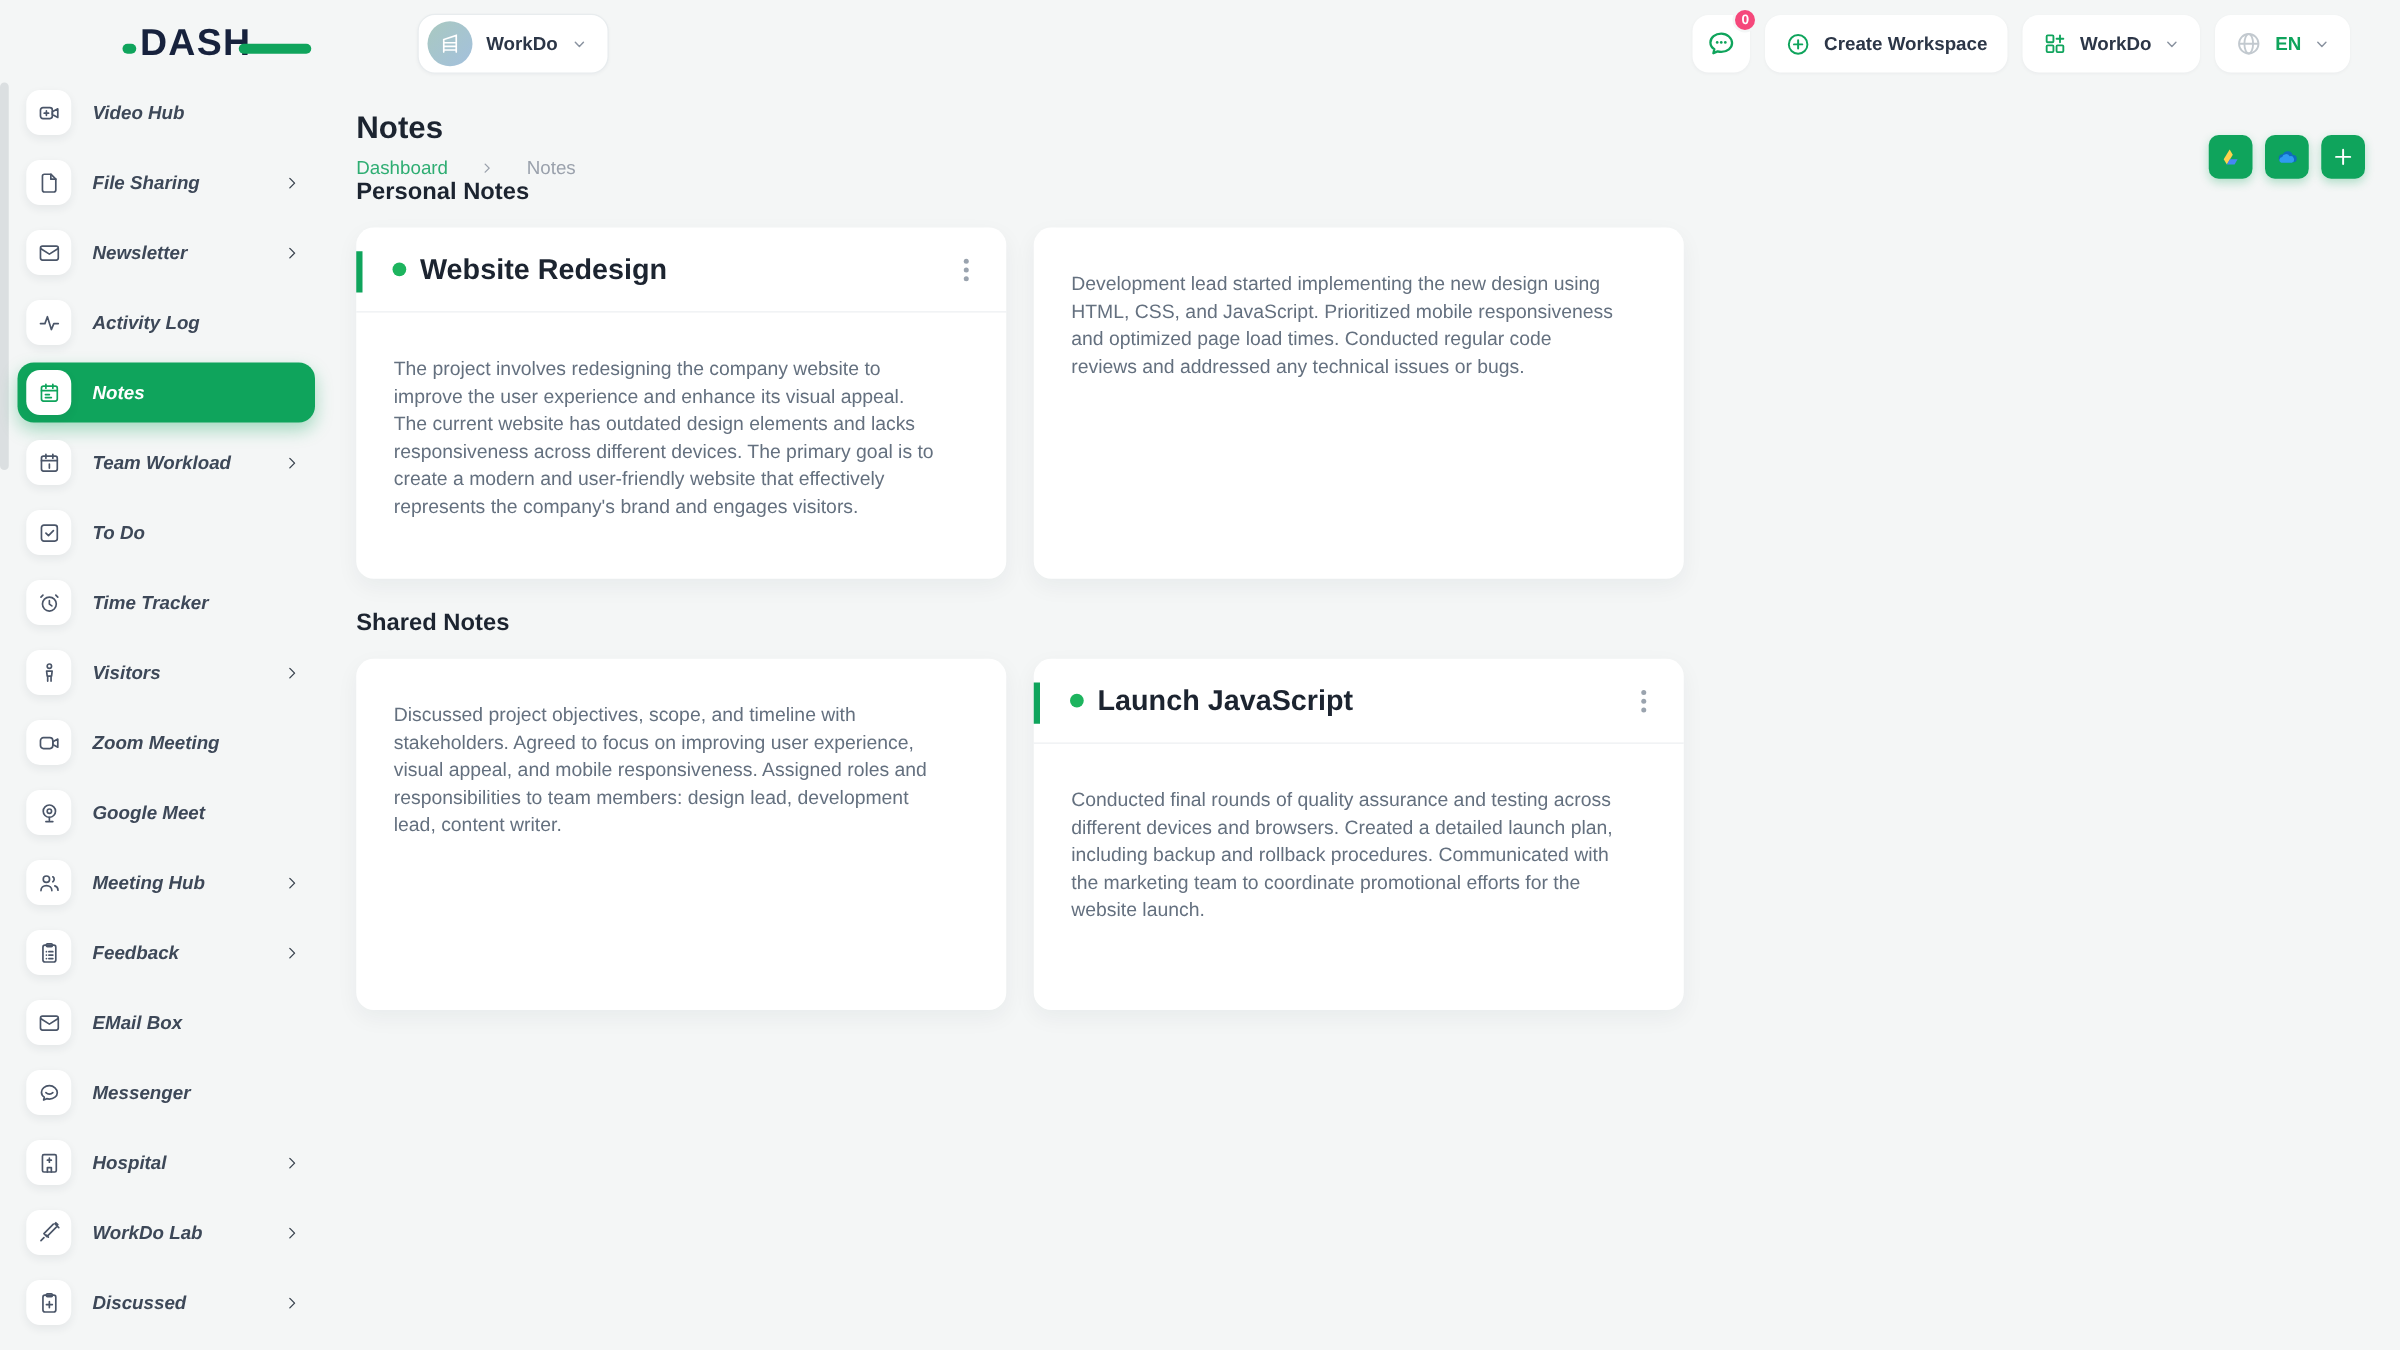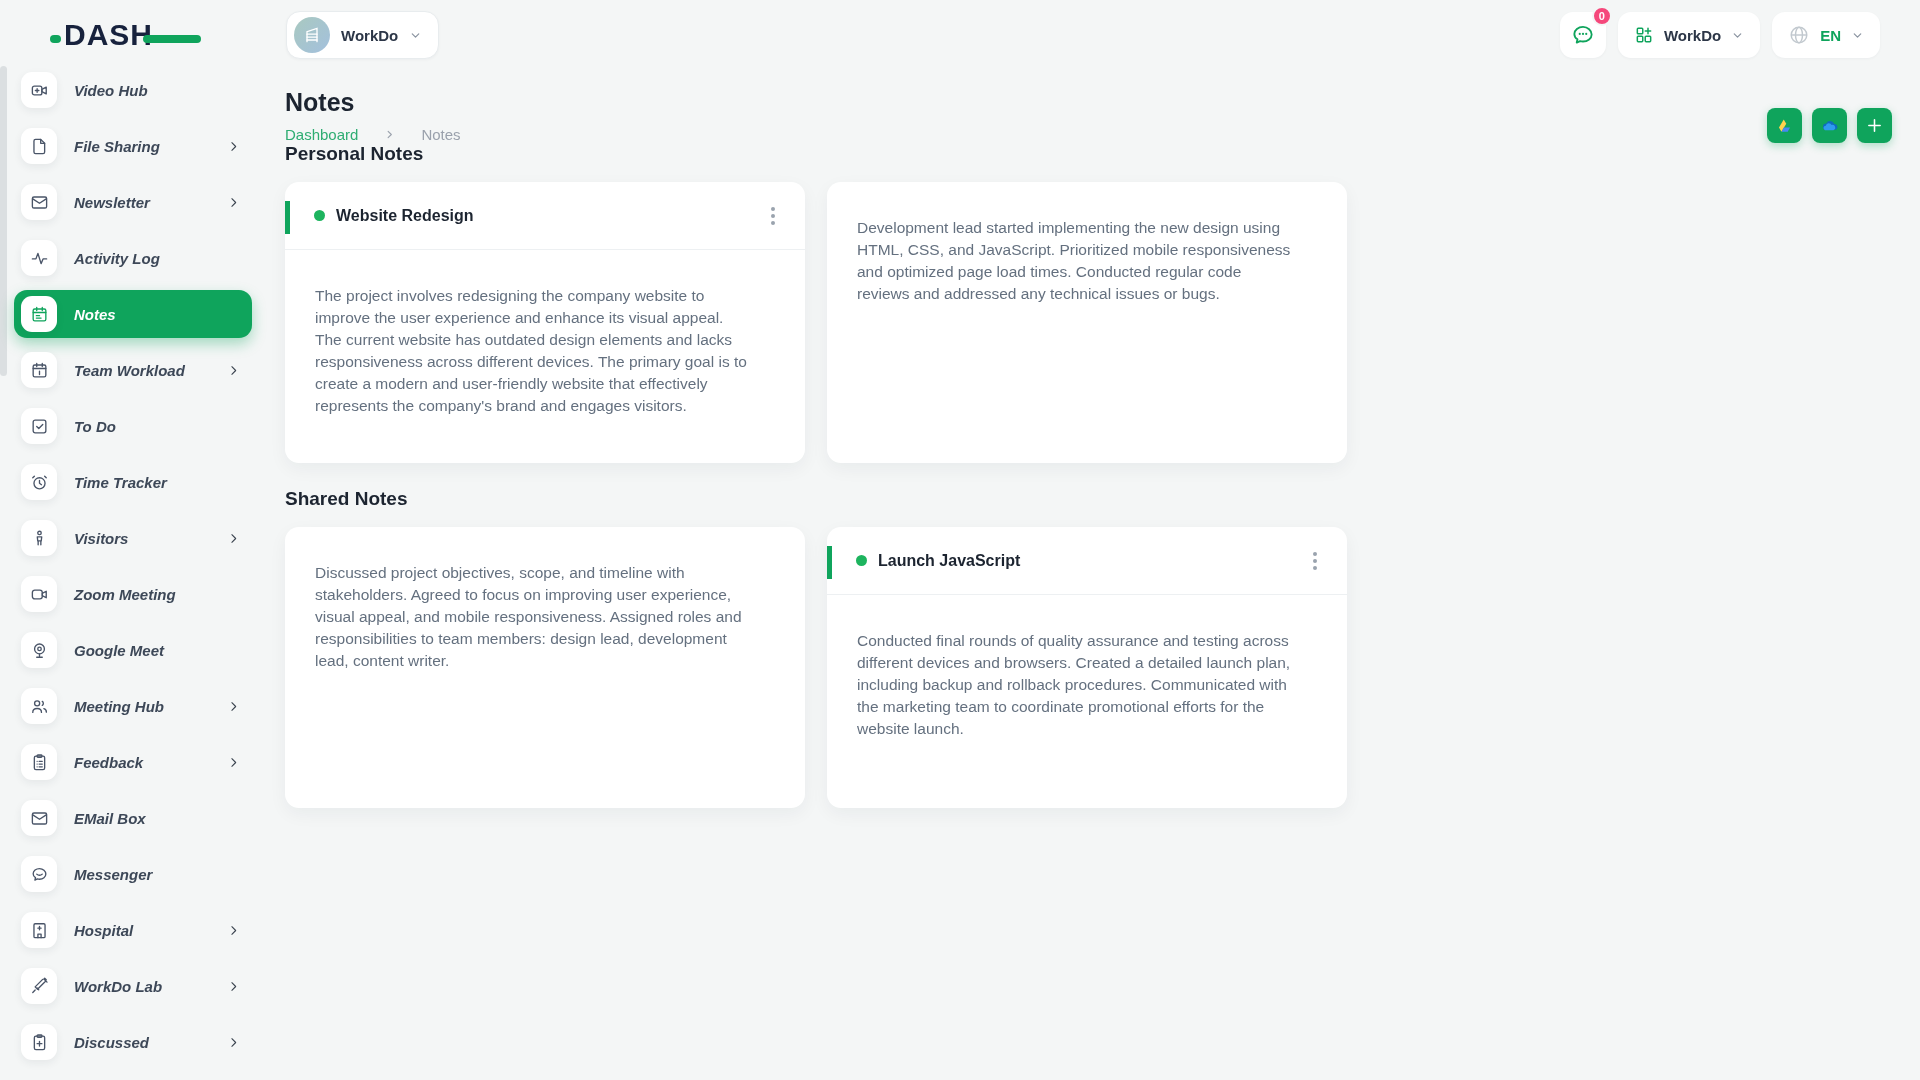--- a/index.html
+++ b/index.html
@@ -10,21 +10,21 @@
     color:#1d2533;
     overflow:hidden;
     position:relative;
   }
   svg { display:block; }
   .ic { stroke:#4a5568; stroke-width:1.7; fill:none; stroke-linecap:round; stroke-linejoin:round; }
 
   
   .header {
     position:absolute; top:0; left:0; width:1920px; height:70px;
-    display:flex; align-items:center;
+    display:flex; align-items:center;padding-left:48px;
   }
   .logo { margin-left:64px; width:140px; position:relative; cursor:pointer; }
   .logo-text { font-size:30px; font-weight:bold; letter-spacing:1px; color:#17223d; }
   .logo-dot { position:absolute; left:-14px; top:17px; width:11px; height:8px; border-radius:4px; background:#0fa45c; }
   .logo-bar { position:absolute; left:79px; top:17px; width:58px; height:8px; border-radius:4px; background:#0fa45c; }
 
   .ws-pill {
     margin-left:82px; height:48px; background:#fff; border:1px solid #e8ecee;
     border-radius:14px; display:flex; align-items:center; padding:0 16px 0 7px; gap:11px;
     cursor:pointer; box-shadow:0 1px 3px rgba(20,30,50,.04);
@@ -90,21 +90,21 @@
   .card {
     width:520px; height:281px; background:#fff; border-radius:14px; position:relative;
     box-shadow:0 6px 18px rgba(25,35,60,.05);
   }
   .card-header {
     height:68px; border-bottom:1px solid #edf0f2; display:flex; align-items:center;
     padding:0 24px 0 29px; position:relative;
   }
   .card-accent { position:absolute; left:0; top:19px; width:5px; height:33px; background:#0fa45c; }
   .card-dot { width:11px; height:11px; border-radius:50%; margin-right:11px; flex:0 0 11px; }
-  .card-title { font-size:16px; font-weight:bold; color:#1c2430; }
+  .card-title { font-size:23px; font-weight:bold; color:#1c2430; }
   .kebab { margin-left:auto; display:flex; flex-direction:column; gap:3px; padding:6px; cursor:pointer; }
   .kebab i { width:4px; height:4px; border-radius:50%; background:#9aa3ae; }
   .card-body {
     padding:35px 52px 0 30px; font-size:15.5px; line-height:1.42; color:#64707f;
   }
 </style>
 </head>
 <body>
 
 <div class="header">
@@ -133,20 +133,29 @@
     <div class="hbtn square">
       <svg width="26" height="26" viewBox="0 0 24 24">
         <path d="M12 4.5c-4.4 0-8 2.9-8 6.5 0 2 1.1 3.8 2.9 5l-.7 3 3.1-1.4c.9.3 1.8.4 2.7.4 4.4 0 8-2.9 8-6.5s-3.6-7-8-7z" stroke="#0fa45c" stroke-width="1.7" fill="none" stroke-linejoin="round"></path>
         <circle cx="9" cy="11" r="1" fill="#0fa45c"></circle>
           <circle cx="12" cy="11" r="1" fill="#0fa45c"></circle>
           <circle cx="15" cy="11" r="1" fill="#0fa45c"></circle>
       </svg>
       <span class="badge">0</span>
     </div>
 
+    <div class="hbtn">
+      <svg width="21" height="21" viewBox="0 0 24 24">
+        <g stroke="#0fa45c" stroke-width="1.8" fill="none" stroke-linecap="round">
+          <circle cx="12" cy="12" r="8.5"></circle>
+            <path d="M12 8.2v7.6M8.2 12h7.6"></path>
+        </g>
+      </svg>
+      <span>Create Workspace</span>
+    </div>
 
     <div class="hbtn">
       <svg width="20" height="20" viewBox="0 0 24 24">
         <g stroke="#0fa45c" stroke-width="1.8" fill="none" stroke-linecap="round" stroke-linejoin="round">
           <rect x="4" y="4" width="6.5" height="6.5" rx="1"></rect>
           <rect x="4" y="13.5" width="6.5" height="6.5" rx="1"></rect>
           <rect x="13.5" y="13.5" width="6.5" height="6.5" rx="1"></rect>
           <path d="M16.8 4v6.5M13.5 7.2H20"></path>
         </g>
       </svg>

